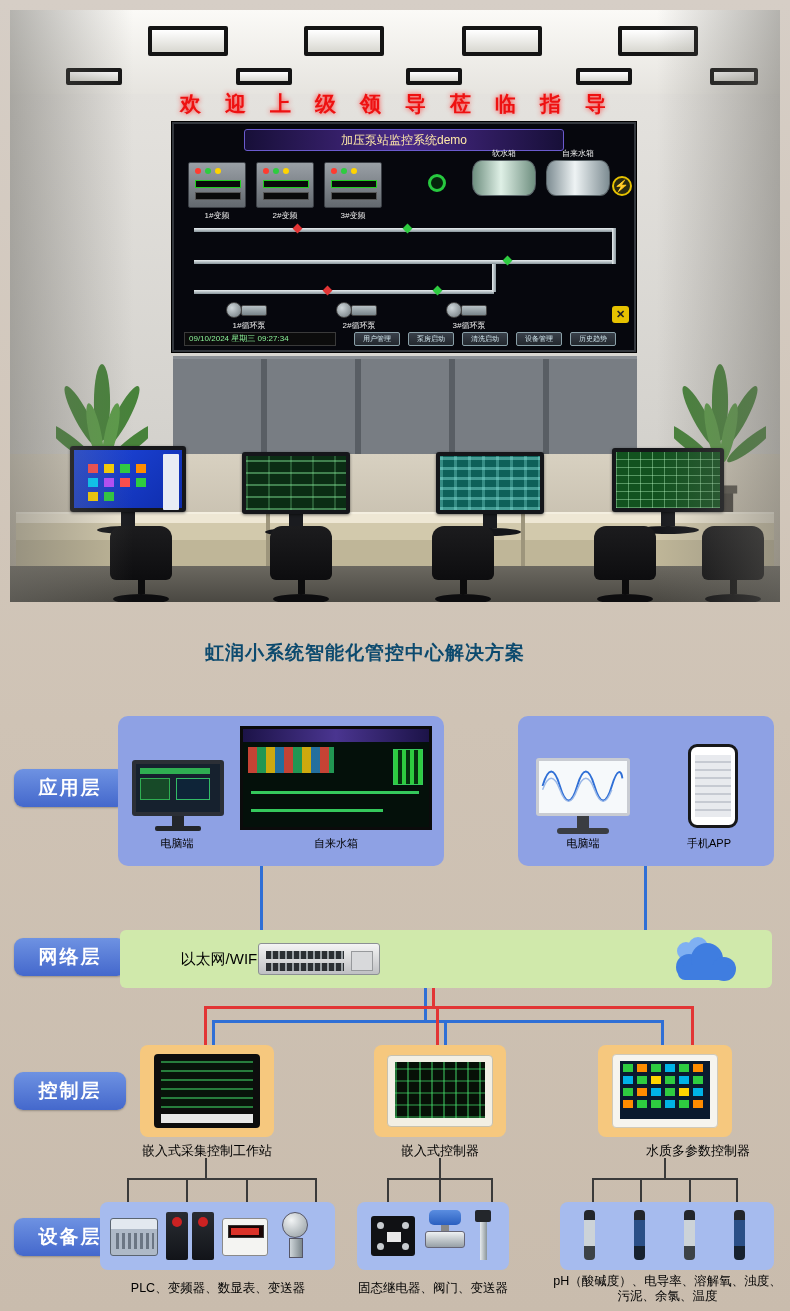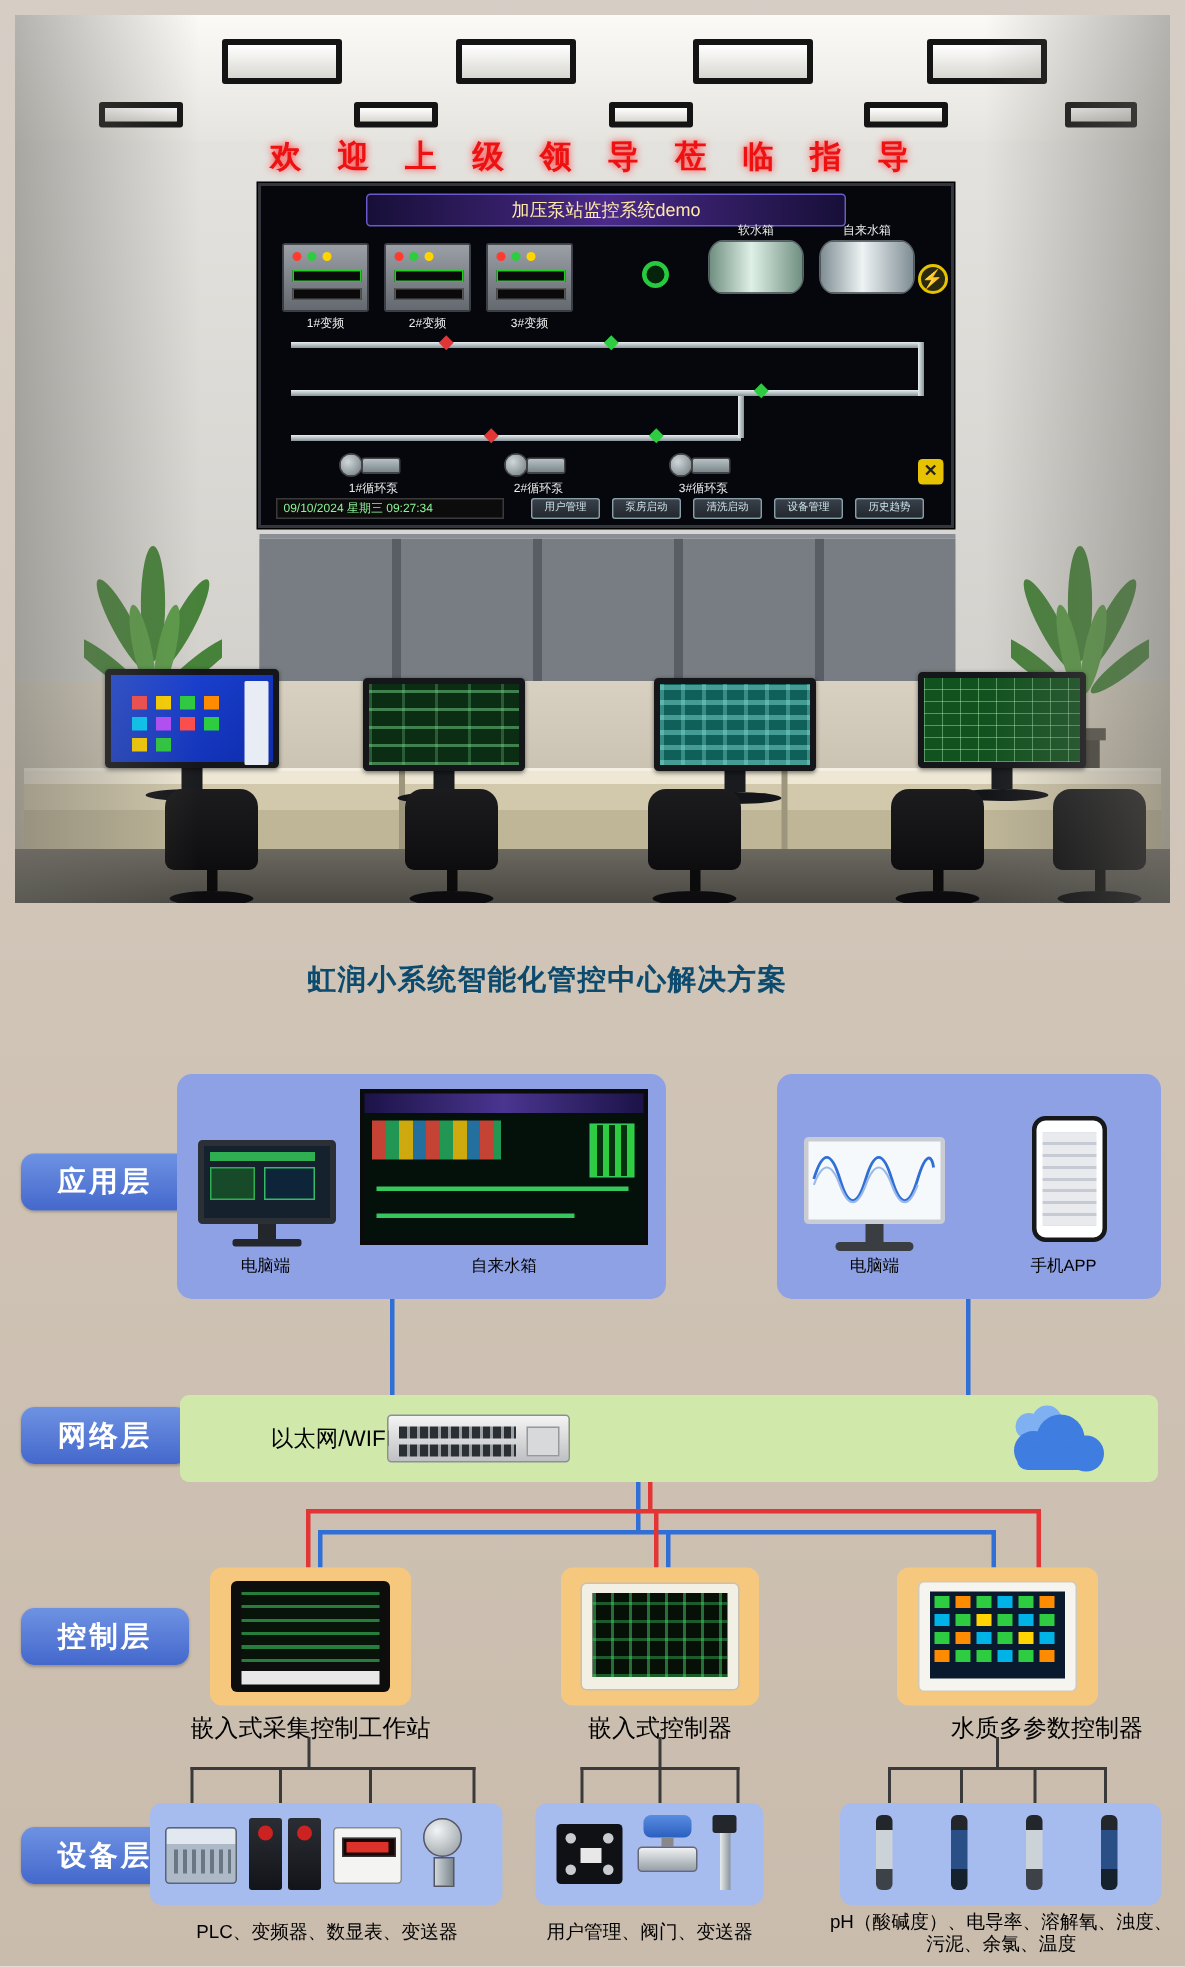--- a/index.html
+++ b/index.html
@@ -113,21 +113,21 @@
   .dev-rec2{width:106px;height:72px;background:#f2efe4;border:1px solid #c7c1ae;border-radius:4px;position:relative}
   .dev-rec2 .rscr{position:absolute;left:7px;top:6px;right:7px;bottom:8px;background:#071007;
       background-image:repeating-linear-gradient(90deg,rgba(70,230,110,.45) 0 2px,transparent 2px 12px),repeating-linear-gradient(0deg,rgba(70,230,110,.35) 0 2px,transparent 2px 12px)}
   .dev-rec3{width:106px;height:74px;background:#f6f4ee;border:1px solid #cfc9ba;border-radius:4px;position:relative}
   .dev-rec3 .rscr{position:absolute;left:7px;top:6px;right:7px;bottom:8px;background:#0a1a2e;overflow:hidden}
   .dev-rec3 .cells{position:absolute;left:3px;top:3px;width:10px;height:8px;background:#2ecc40;
       box-shadow:14px 0 #ff8c00,28px 0 #2ecc40,42px 0 #00b3e6,56px 0 #2ecc40,70px 0 #ff8c00,
                  0 12px #00b3e6,14px 12px #2ecc40,28px 12px #ffd400,42px 12px #2ecc40,56px 12px #00b3e6,70px 12px #2ecc40,
                  0 24px #2ecc40,14px 24px #ff8c00,28px 24px #00b3e6,42px 24px #2ecc40,56px 24px #ffd400,70px 24px #00b3e6,
                  0 36px #ff8c00,14px 36px #2ecc40,28px 36px #2ecc40,42px 36px #00b3e6,56px 36px #2ecc40,70px 36px #ff8c00}
-  .ctrl-caption{position:absolute;top:1142px;font-size:16px;color:#000;text-align:center;white-space:nowrap}
+  .ctrl-caption{position:absolute;top:1142px;font-size:13px;color:#000;text-align:center;white-space:nowrap}
   .devbox{position:absolute;top:1202px;height:68px;background:#a6bbee;border-radius:8px}
   .dev-caption{position:absolute;top:1280px;font-size:12.5px;color:#000;text-align:center;white-space:nowrap}
   .dev-caption.two{top:1274px;white-space:pre-line;line-height:15px}
   .plc{position:absolute;left:10px;top:16px;width:48px;height:38px;border:1px solid #5a6470;border-radius:3px;
       background:linear-gradient(180deg,#e2e8ef 0 10px,#aeb9c7 10px);}
   .plc i{position:absolute;left:5px;top:14px;width:38px;height:16px;background:repeating-linear-gradient(90deg,#6b7684 0 3px,transparent 3px 6px)}
   .vfdtower{position:absolute;top:10px;width:22px;height:48px;background:linear-gradient(180deg,#2a2d33,#121419);border-radius:2px}
   .vfdtower i{position:absolute;left:6px;top:5px;width:10px;height:10px;border-radius:50%;background:#c22}
   .meter{position:absolute;left:122px;top:16px;width:46px;height:38px;background:#f4f4f2;border:1px solid #8a8a8a;border-radius:3px}
   .meter i{position:absolute;left:5px;top:6px;width:36px;height:13px;background:#1a0505;box-shadow:inset 0 0 0 1px #333}
@@ -494,15 +494,15 @@
       <div class="rrod"></div>
     </div>
 </div>
 <div class="devbox" style="left:560px;width:214px">
   <div class="probe" style="left:24px"></div>
   <div class="probe pb2" style="left:74px"></div>
   <div class="probe" style="left:124px"></div>
   <div class="probe pb2" style="left:174px"></div>
 </div>
 <div class="dev-caption" style="left:88px;width:260px">PLC、变频器、数显表、变送器</div>
-<div class="dev-caption" style="left:352px;width:162px">用户管理、阀门、变送器</div>
+<div class="dev-caption" style="left:352px;width:162px">固态继电器、阀门、变送器</div>
 <div class="dev-caption two" style="left:545px;width:245px">pH（酸碱度）、电导率、溶解氧、浊度、
 污泥、余氯、温度</div>
 
 </body></html>

